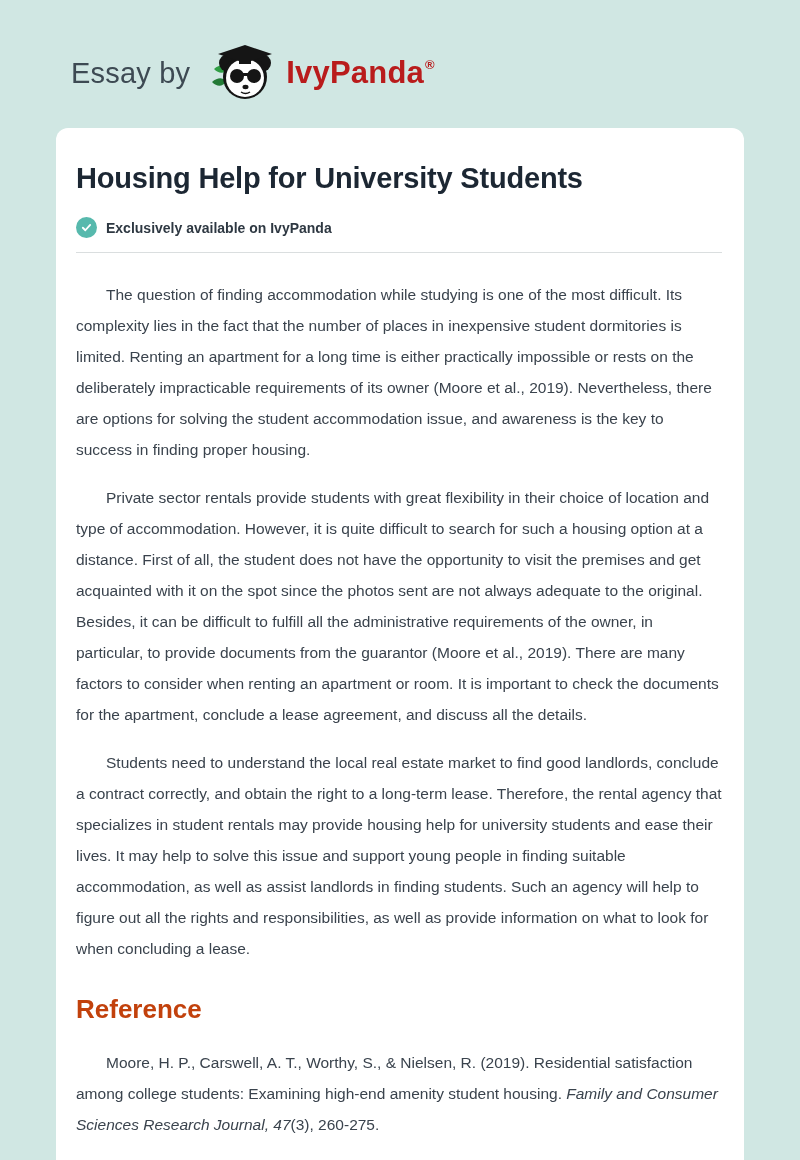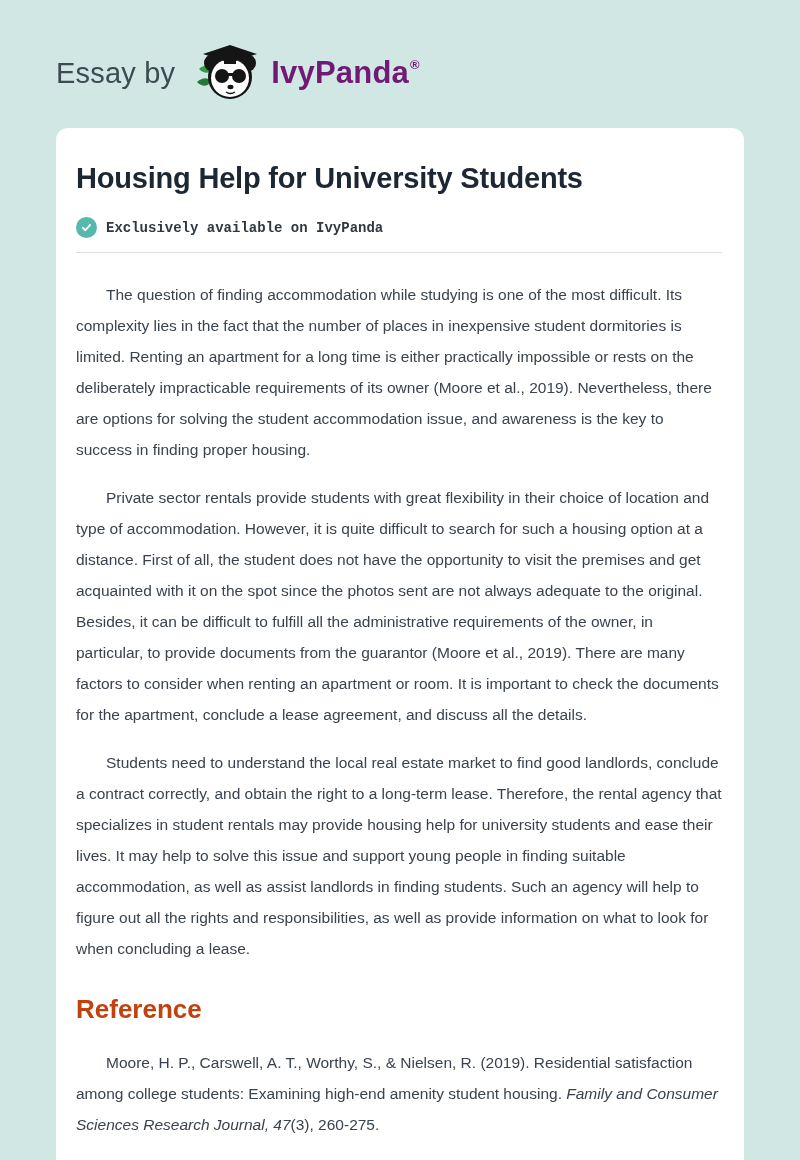--- a/index.html
+++ b/index.html
@@ -8,34 +8,34 @@
     background: #d0e7e3;
     font-family: "Liberation Sans", sans-serif;
     overflow: hidden;
   }
   .page { width: 800px; height: 1160px; }
 
   
   .header {
     display: flex;
     align-items: center;
-    padding: 40px 56px 0 56px;
+    padding: 40px 56px 0 71px;
     gap: 10px;
     height: 106px;
   }
   .essay-by {
     font-size: 29px;
     color: #3d4a53;
     letter-spacing: 0.2px;
   }
   .logo { display: inline-flex; margin-left: 8px; }
   .brand {
     font-size: 31px;
     font-weight: bold;
-    color: #701a75;
+    color: #b91c1c;
     letter-spacing: 0.2px;
     display: inline-flex;
     align-items: flex-start;
     text-align: center;
   }
   .brand sup {
     font-size: 13px;
     font-weight: bold;
     margin-top: 2px;
     margin-left: 1px;
@@ -54,21 +54,20 @@
     font-weight: bold;
     color: #1c2733;
     letter-spacing: -0.2px;
     margin: 8px 0 22px 0;
   }
   .badge {
     display: flex;
     align-items: center;
     gap: 9px;
     margin-bottom: 14px;
-    font-family: Liberation Mono, monospace;
   }
   .check {
     width: 21px;
     height: 21px;
     min-width: 21px;
     border-radius: 50%;
     background: #57b9ad;
     display: inline-flex;
     align-items: center;
     justify-content: center;

